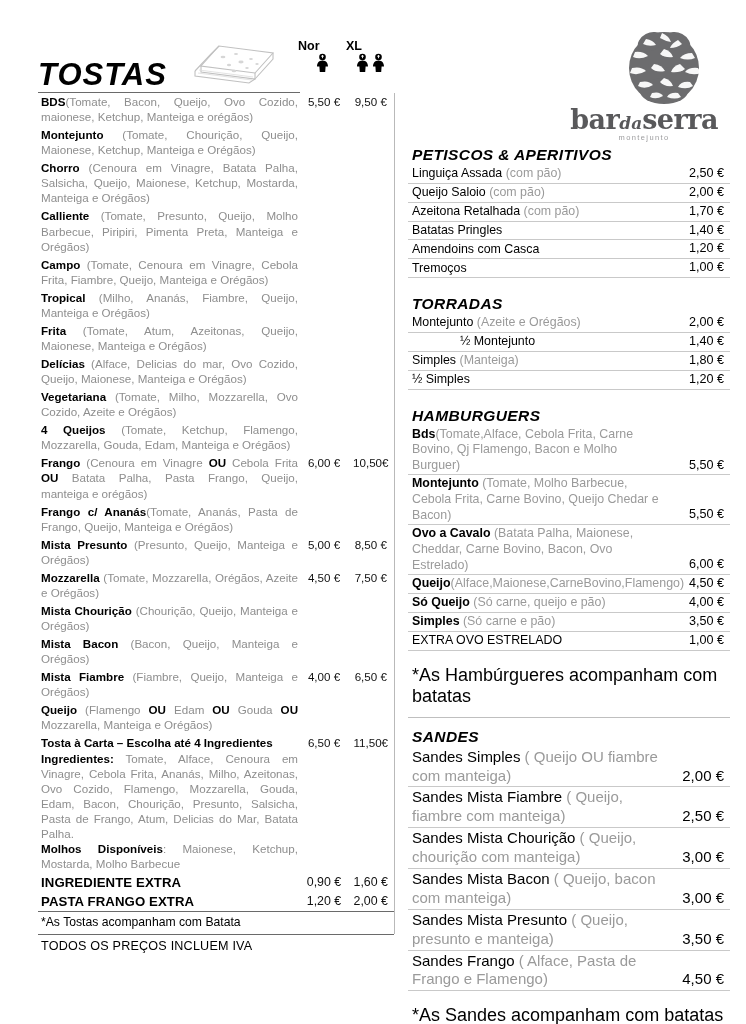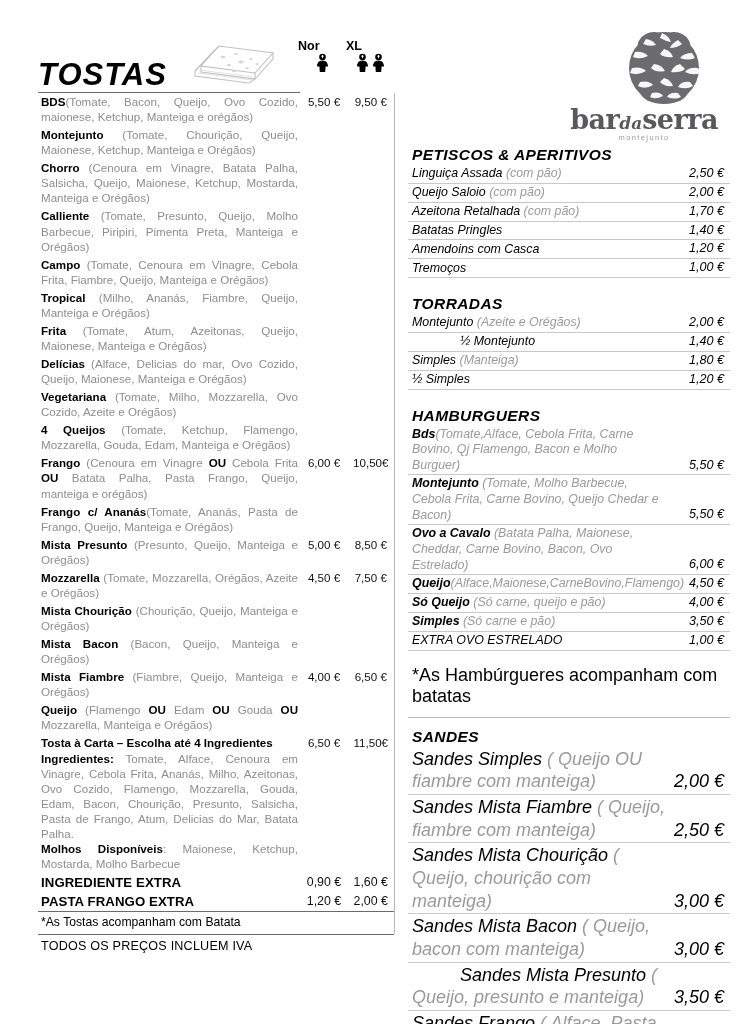--- a/index.html
+++ b/index.html
@@ -176,41 +176,40 @@
     font-weight: bold;
     letter-spacing: .4px;
     margin: 0 0 1px 4px;
   }
   .sect-gap { height: 17px; }
 
   table.rmenu {
     width: 100%;
     border-collapse: collapse;
     table-layout: fixed;
-    font-style: italic;
   }
   table.rmenu td {
     border-top: 1px solid #c9c9c9;
     padding: 1px 0 1px 4px;
     vertical-align: bottom;
     font-size: 12.4px;
     line-height: 1.26;
   }
   table.rmenu tr:first-child td { border-top: 0; }
   table.rmenu td.rname { }
   table.rmenu td.rprice {
     width: 62px;
     text-align: right;
     padding-right: 6px;
     font-size: 12.6px;
     white-space: nowrap;
   }
   .rname b { font-weight: bold; }
   .rname .desc { color: #9a9a9a; }
-  table.rmenu.tight td { font-size: 18px; }
+  table.rmenu.tight td { font-size: 15px; }
 
   tr.rlast td { border-bottom: 1px solid #c9c9c9; }
 
   .footnote {
     font-size: 18px;
     padding: 14px 0 10px 4px;
     border-bottom: 1px solid #bfbfbf;
     margin-bottom: 2px;
   }
   .spacer8 { height: 8px; }
@@ -511,21 +510,21 @@
           </tr>
           <tr>
             <td class="rname"><b style="font-weight: normal;">Sandes Mista Chourição</b><span class="desc"> ( Queijo, chourição com manteiga)</span></td>
             <td class="rprice">3,00 €</td>
           </tr>
           <tr>
             <td class="rname"><b style="font-weight: normal;">Sandes Mista Bacon</b><span class="desc"> ( Queijo, bacon com manteiga)</span></td>
             <td class="rprice">3,00 €</td>
           </tr>
           <tr>
-            <td class="rname"><b style="font-weight: normal; margin-left: 48px;">Sandes Mista Presunto</b><span class="desc"> ( Queijo, presunto e manteiga)</span></td>
+            <td class="rname"><b style="font-weight: normal;">Sandes Mista Presunto</b><span class="desc"> ( Queijo, presunto e manteiga)</span></td>
             <td class="rprice">3,50 €</td>
           </tr>
           <tr class="rlast">
             <td class="rname"><b style="font-weight: normal;">Sandes Frango</b><span class="desc"> ( Alface, Pasta de Frango e Flamengo)</span></td>
             <td class="rprice">4,50 €</td>
           </tr>
         </tbody>
       </table>
     <div class="footnote">*As Sandes acompanham com batatas</div>
 

